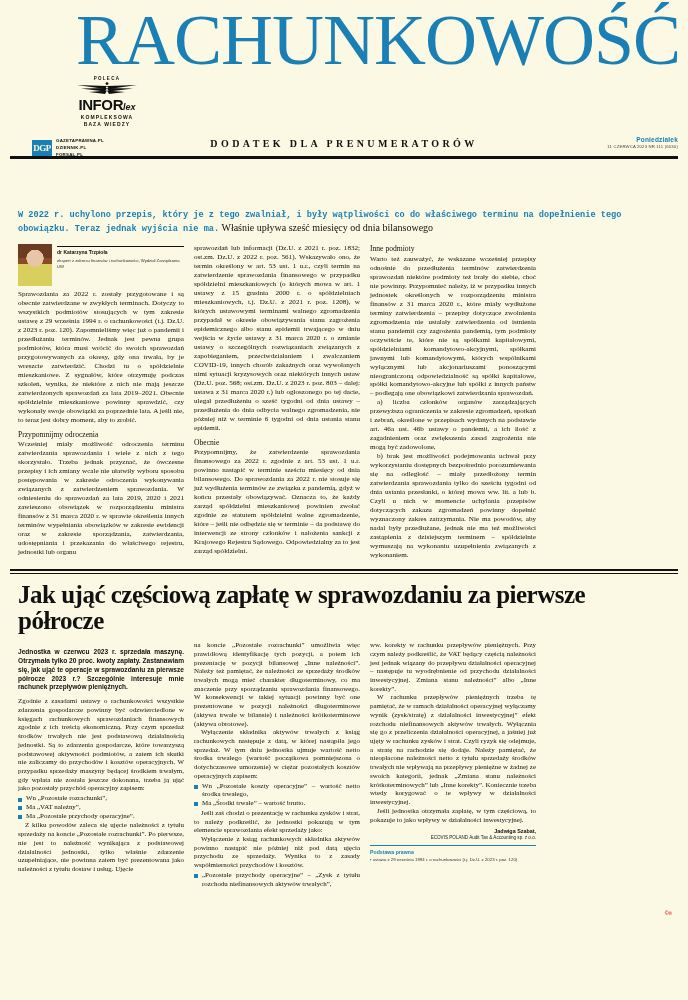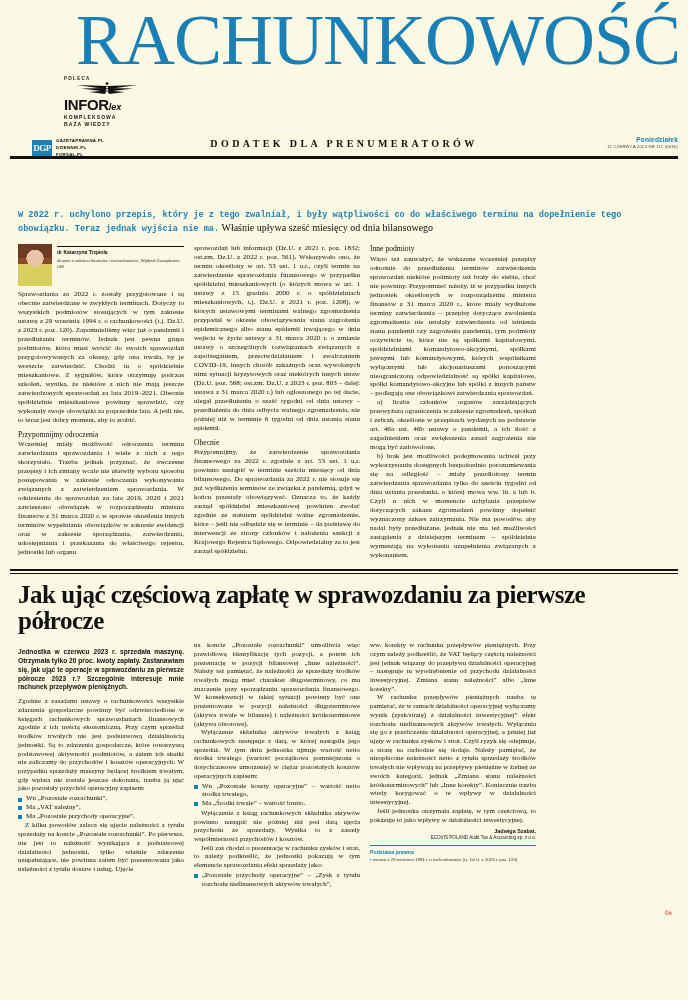--- a/index.html
+++ b/index.html
@@ -18,21 +18,21 @@
   .mast-title{
     position:absolute;left:60px;top:10px;width:620px;
     text-align:right;
     font-family:"Liberation Serif", serif;
     color:#1a7fb5;
     line-height:0.86;
   }
   .mast-line1{font-size:72px;letter-spacing:-1px;white-space:nowrap;}
   .mast-line2{font-size:72px;letter-spacing:0px;white-space:nowrap;margin-top:-4px;}
 
-  .infor-block{position:absolute;left:64px;top:76px;width:86px;text-align:left;}
+  .infor-block{position:absolute;left:64px;top:76px;width:86px;text-align:center;}
   .infor-poleca{font-family:"Liberation Sans",sans-serif;font-size:4.5px;letter-spacing:1.3px;font-weight:bold;color:#111;}
   .infor-wings{height:14px;margin:1px 0 1px 0;position:relative;}
   .infor-wings svg{display:block;margin:0 auto;}
   .infor-name{font-family:"Liberation Sans",sans-serif;font-size:15px;font-weight:bold;letter-spacing:-0.4px;color:#111;line-height:1;}
   .infor-name .lex{font-style:italic;font-size:9px;font-weight:bold;letter-spacing:0;}
   .infor-sub{font-family:"Liberation Sans",sans-serif;font-size:5px;font-weight:bold;letter-spacing:1.1px;color:#111;line-height:1.45;margin-top:2px;}
 
   .dgp-block{position:absolute;left:12px;top:138px;display:flex;align-items:center;gap:4px;padding-left:20px;}
   .dgp-logo{
     width:20px;height:16px;background:#1a7fb5;color:#fbf8e3;
@@ -245,22 +245,22 @@
         <p class="body2">Z kilku powodów zaleca się ujęcie należności z tytułu sprzedaży na koncie „Pozostałe rozrachunki”. Po pierwsze, nie jest to należność wynikająca z podstawowej działalności jednostki, tylko właśnie zdarzenie uzupełniające, nie powinna zatem być prezentowana jako należności z tytułu dostaw i usług. Ujęcie</p>
       </div>
 
       <div class="col">
         <p class="body2 first">na koncie „Pozostałe rozrachunki” umożliwia więc prawidłową identyfikację tych pozycji, a potem ich prezentację w pozycji bilansowej „Inne należności”. Należy też pamiętać, że należności ze sprzedaży środków trwałych mogą mieć charakter długoterminowy, co ma znaczenie przy sporządzaniu sprawozdania finansowego. W konsekwencji w takiej sytuacji powinny być one prezentowane w pozycji należności długoterminowe (aktywa trwałe w bilansie) i należności krótkoterminowe (aktywa obrotowe).</p>
         <p class="body2">Wyłączenie składnika aktywów trwałych z ksiąg rachunkowych następuje z datą, w której nastąpiła jego sprzedaż. W tym dniu jednostka ujmuje wartość netto środka trwałego (wartość początkowa pomniejszona o dotychczasowe umorzenie) w ciężar pozostałych kosztów operacyjnych zapisem:</p>
         <ul class="blist">
           <li>Wn „Pozostałe koszty operacyjne” – wartość netto środka trwałego,</li>
           <li>Ma „Środki trwałe” – wartość brutto.</li>
         </ul>
+        <p class="body2">Jeśli zaś chodzi o prezentację w rachunku zysków i strat, to należy podkreślić, że jednostki pokazują w tym elemencie sprawozdania efekt sprzedaży jako:</p>
         <p class="body2">Wyłączenie z ksiąg rachunkowych składnika aktywów powinno nastąpić nie później niż pod datą ujęcia przychodu ze sprzedaży. Wynika to z zasady współmierności przychodów i kosztów.</p>
-        <p class="body2">Jeśli zaś chodzi o prezentację w rachunku zysków i strat, to należy podkreślić, że jednostki pokazują w tym elemencie sprawozdania efekt sprzedaży jako:</p>
         <ul class="blist">
           <li>„Pozostałe przychody operacyjne” – „Zysk z tytułu rozchodu niefinansowych aktywów trwałych”,</li>
         </ul>
       </div>
 
       <div class="col">
         <p class="body2 first">ww. korekty w rachunku przepływów pieniężnych. Przy czym należy podkreślić, że VAT będący częścią należności jest jednak wiązany do przepływu działalności operacyjnej – następuje tu wyodrębnienie od przychodu działalności inwestycyjnej. Zmiana stanu należności” albo „Inne korekty”.</p>
         <p class="body2">W rachunku przepływów pieniężnych trzeba tę pamiętać, że w ramach działalności operacyjnej wyłączamy wynik (zysk/stratę) z działalności inwestycyjnej” efekt rozchodu niefinansowych aktywów trwałych. Wyłącznia się go z przeliczenia działalności operacyjnej, a jaśniej już ujęty w rachunku zysków i strat. Czyli ryzyk się odejmuje, a stratę na rachodzie się dodaje. Należy pamiętać, że nieopłacone należności netto z tytułu sprzedaży środków trwałych nie wpływają na przepływy pieniężne w żadnej ze swoich kategorii, jednak „Zmiana stanu należności krótkoterminowych” lub „Inne korekty”. Koniecznie trzeba wtedy korygować o te wpływy w działalności inwestycyjnej.</p>
         <p class="body2">Jeśli jednostka otrzymała zapłatę, w tym częściową, to pokazuje to jako wpływy w działalności inwestycyjnej.</p>
 

